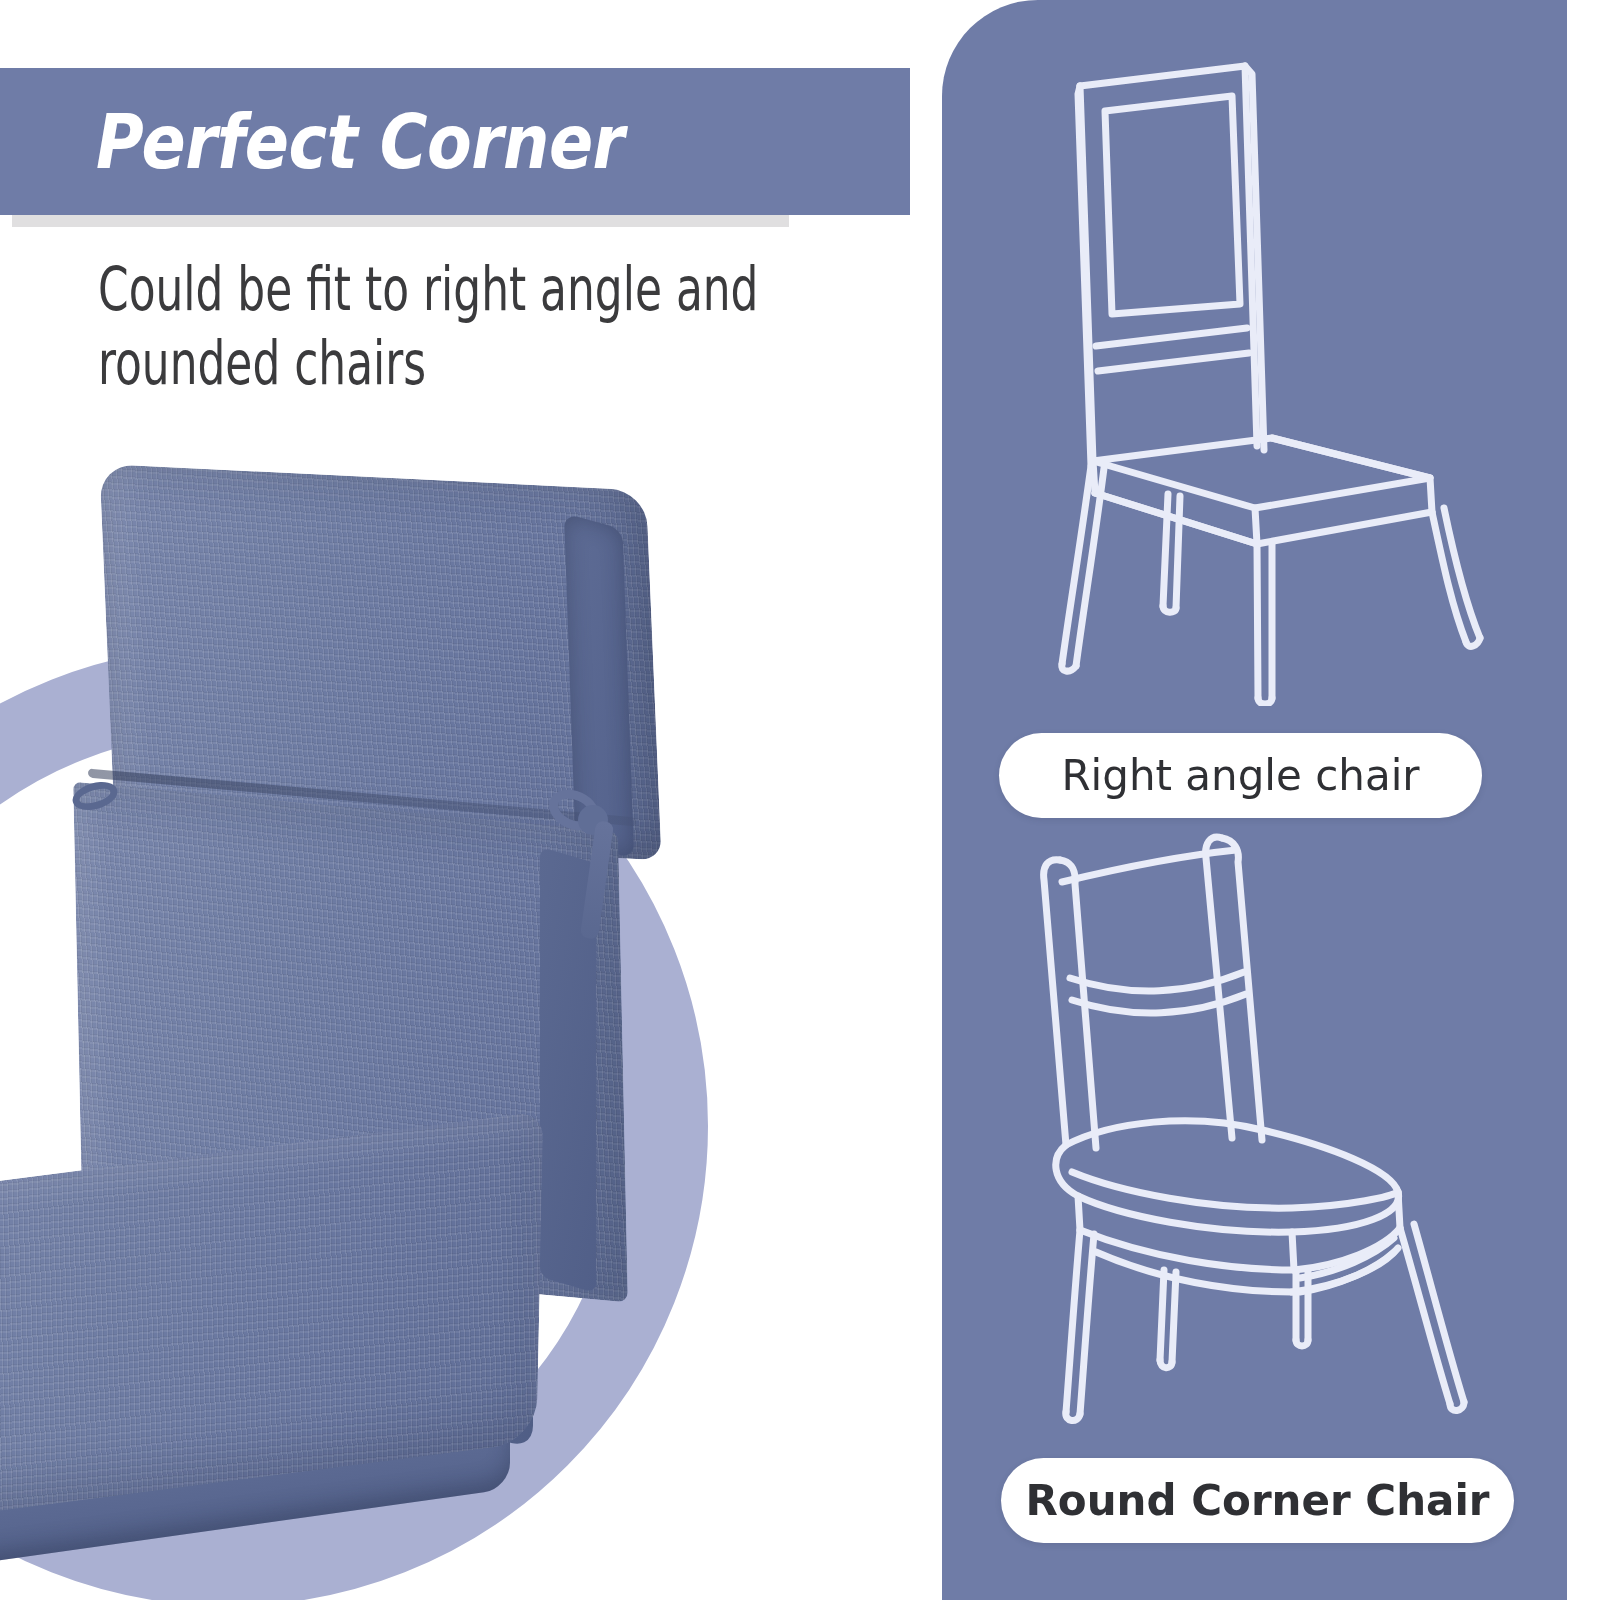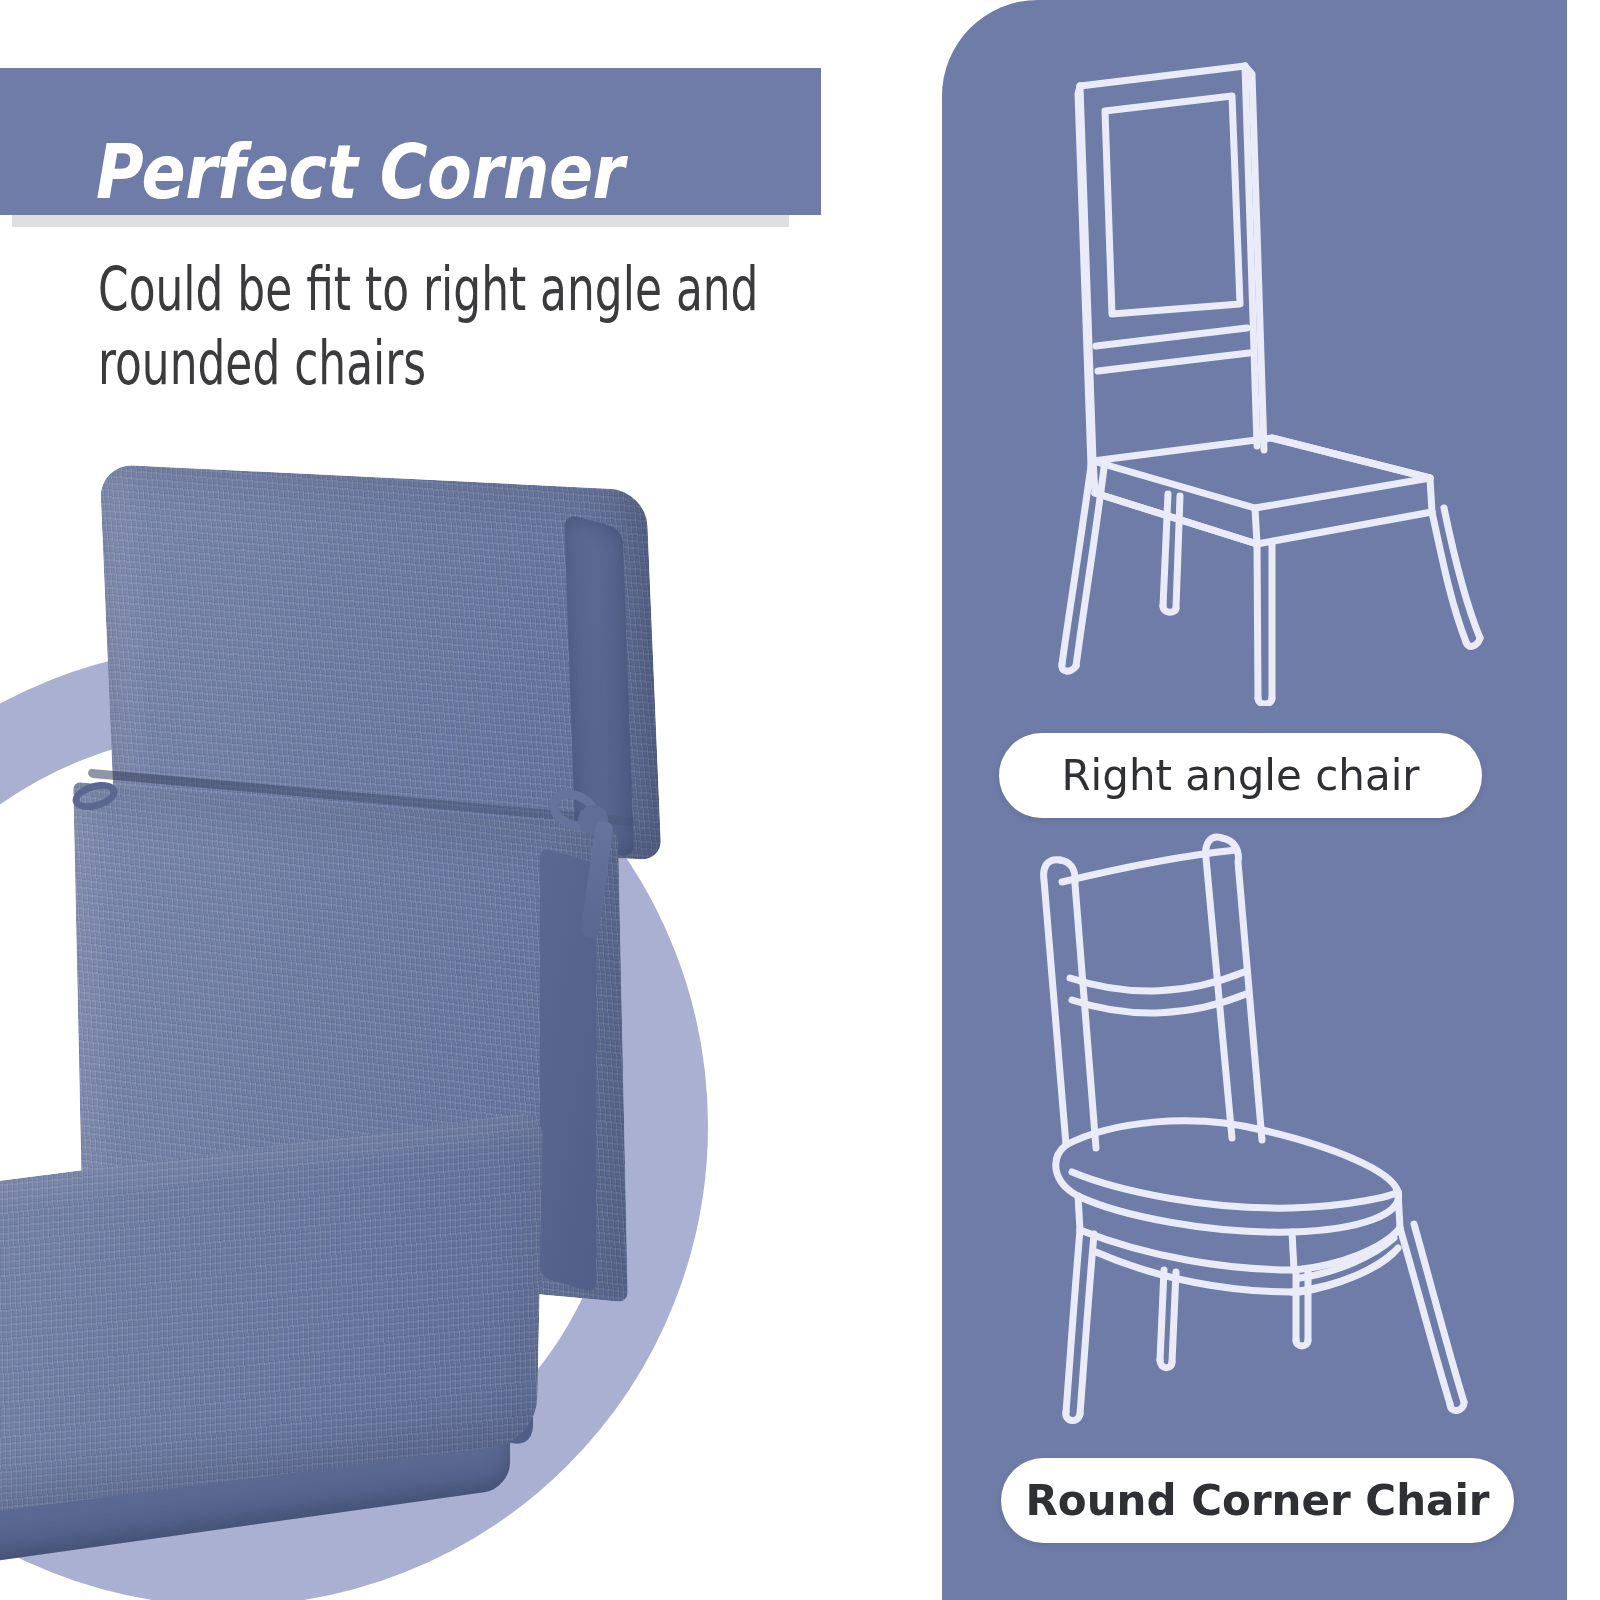--- a/index.html
+++ b/index.html
@@ -15,23 +15,23 @@
   #left-column { position:absolute; left:0; top:0; width:975px; height:1600px; }
 
   
   #title-banner-shadow{
     position:absolute; left:12px; top:80px;
     width:777px; height:147px;
     background:#e0dfe0;
   }
   #title-banner{
     position:absolute; left:0; top:68px;
-    width:821px; height:147px;
+    width:910px; height:147px;
     background:#6f7ca7;
-    display:flex; align-items:flex-end;
+    display:flex; align-items:center;
   }
   #title-text{
     color:#ffffff;
     font-size:74px;
     font-weight:bold;
     font-style:italic;
     letter-spacing:-0.5px;
     margin-left:96px;
     white-space:nowrap;
     font-family:"DejaVu Sans", sans-serif;

